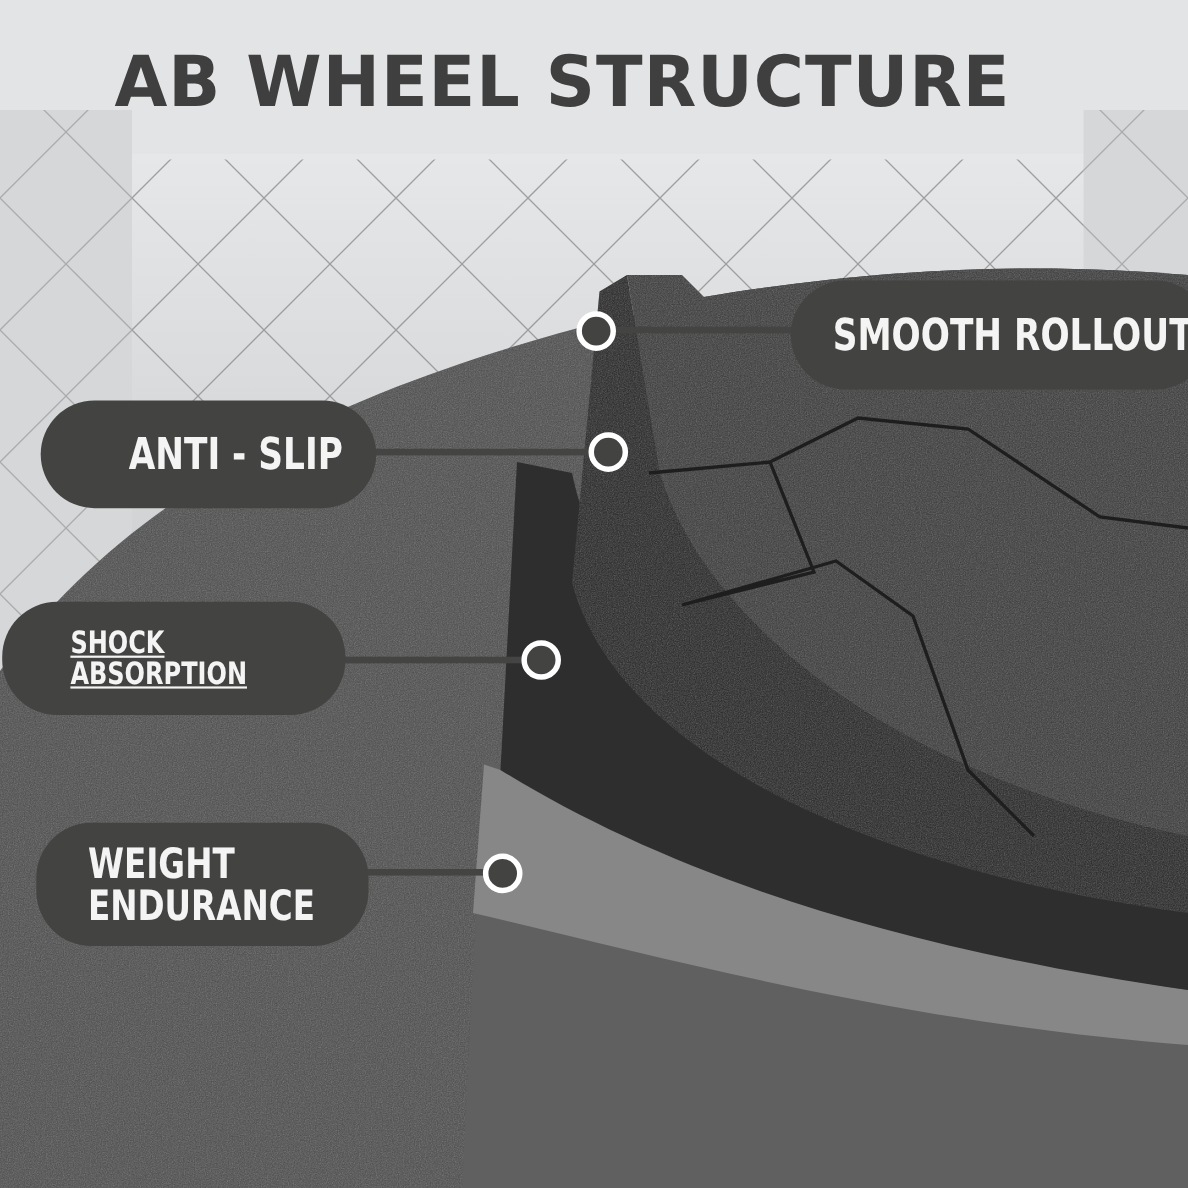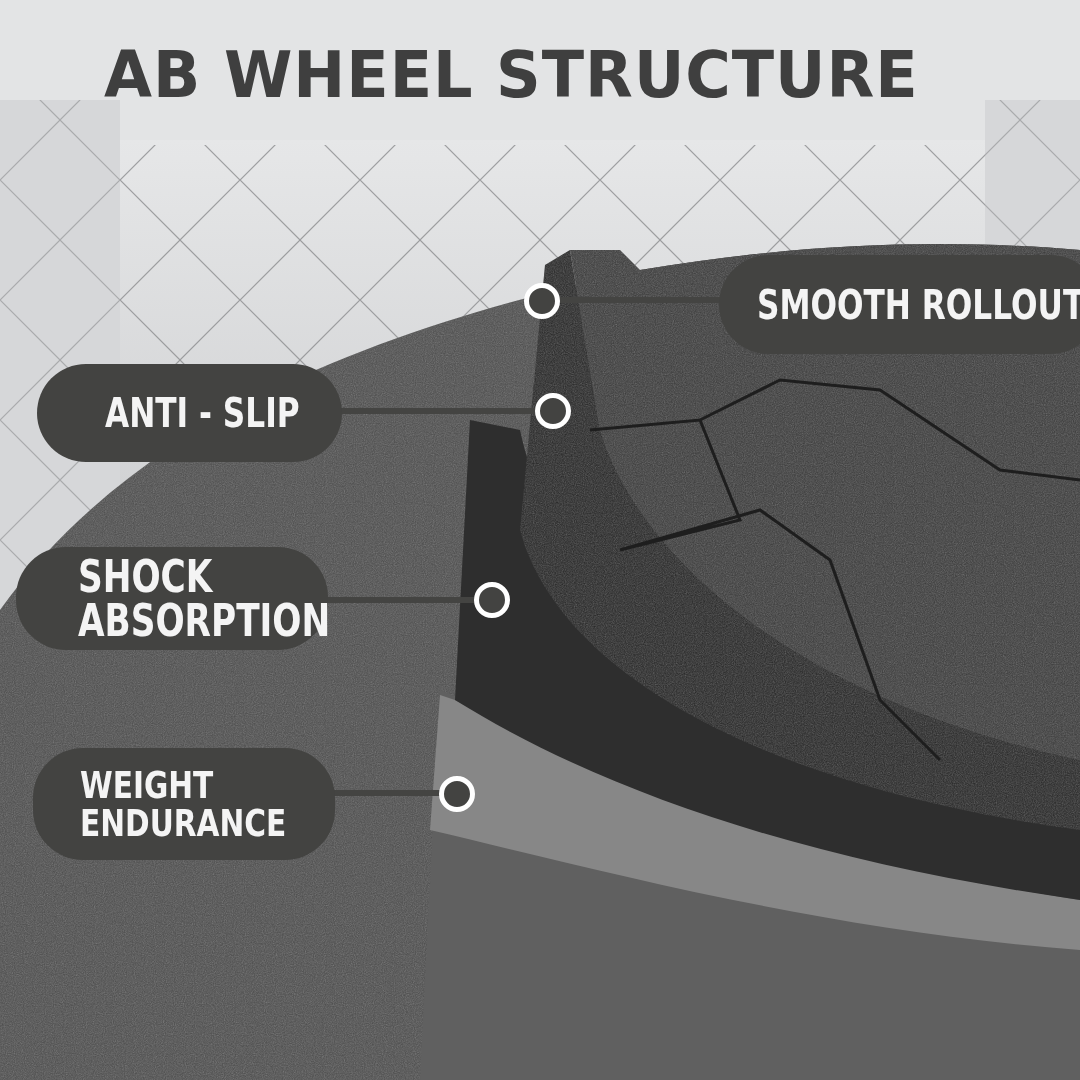--- a/index.html
+++ b/index.html
@@ -63,27 +63,27 @@
 <div class="title">AB WHEEL STRUCTURE</div>
 
 <div class="line" style="left:560px; top:297px; width:170px;"></div>
 <div class="dot" style="left:524px; top:283px;"></div>
 <div class="pill" style="left:719px; top:255px; width:343px; height:99px; padding-left:38px; font-size:40px;">
   <span>SMOOTH ROLLOUT</span>
 </div>
 
 <div class="line" style="left:330px; top:408px; width:210px;"></div>
 <div class="dot" style="left:535px; top:393px;"></div>
-<div class="pill" style="left:37px; top:364px; width:305px; height:98px; padding-left:80px; box-sizing:border-box; font-size:40px;align-items:center;">
+<div class="pill" style="left:37px; top:364px; width:305px; height:98px; padding-left:80px; box-sizing:border-box; font-size:40px;">
   <span>ANTI - SLIP</span>
 </div>
 
 <div class="line" style="left:300px; top:597px; width:180px;"></div>
 <div class="dot" style="left:474px; top:582px;"></div>
-<div class="pill" style="left:16px; top:547px; width:312px; height:103px; padding-left:62px; box-sizing:border-box; font-size:44px;">
+<div class="pill" style="left:2px; top:547px; width:312px; height:103px; padding-left:62px; box-sizing:border-box; font-size:28px;text-decoration:underline;">
   <span>SHOCK</span>
   <span>ABSORPTION</span>
 </div>
 
 <div class="line" style="left:325px; top:790px; width:120px;"></div>
 <div class="dot" style="left:439px; top:776px;"></div>
 <div class="pill" style="left:33px; top:748px; width:302px; height:112px; padding-left:47px; box-sizing:border-box; font-size:38px;">
   <span>WEIGHT</span>
   <span>ENDURANCE</span>
 </div>

